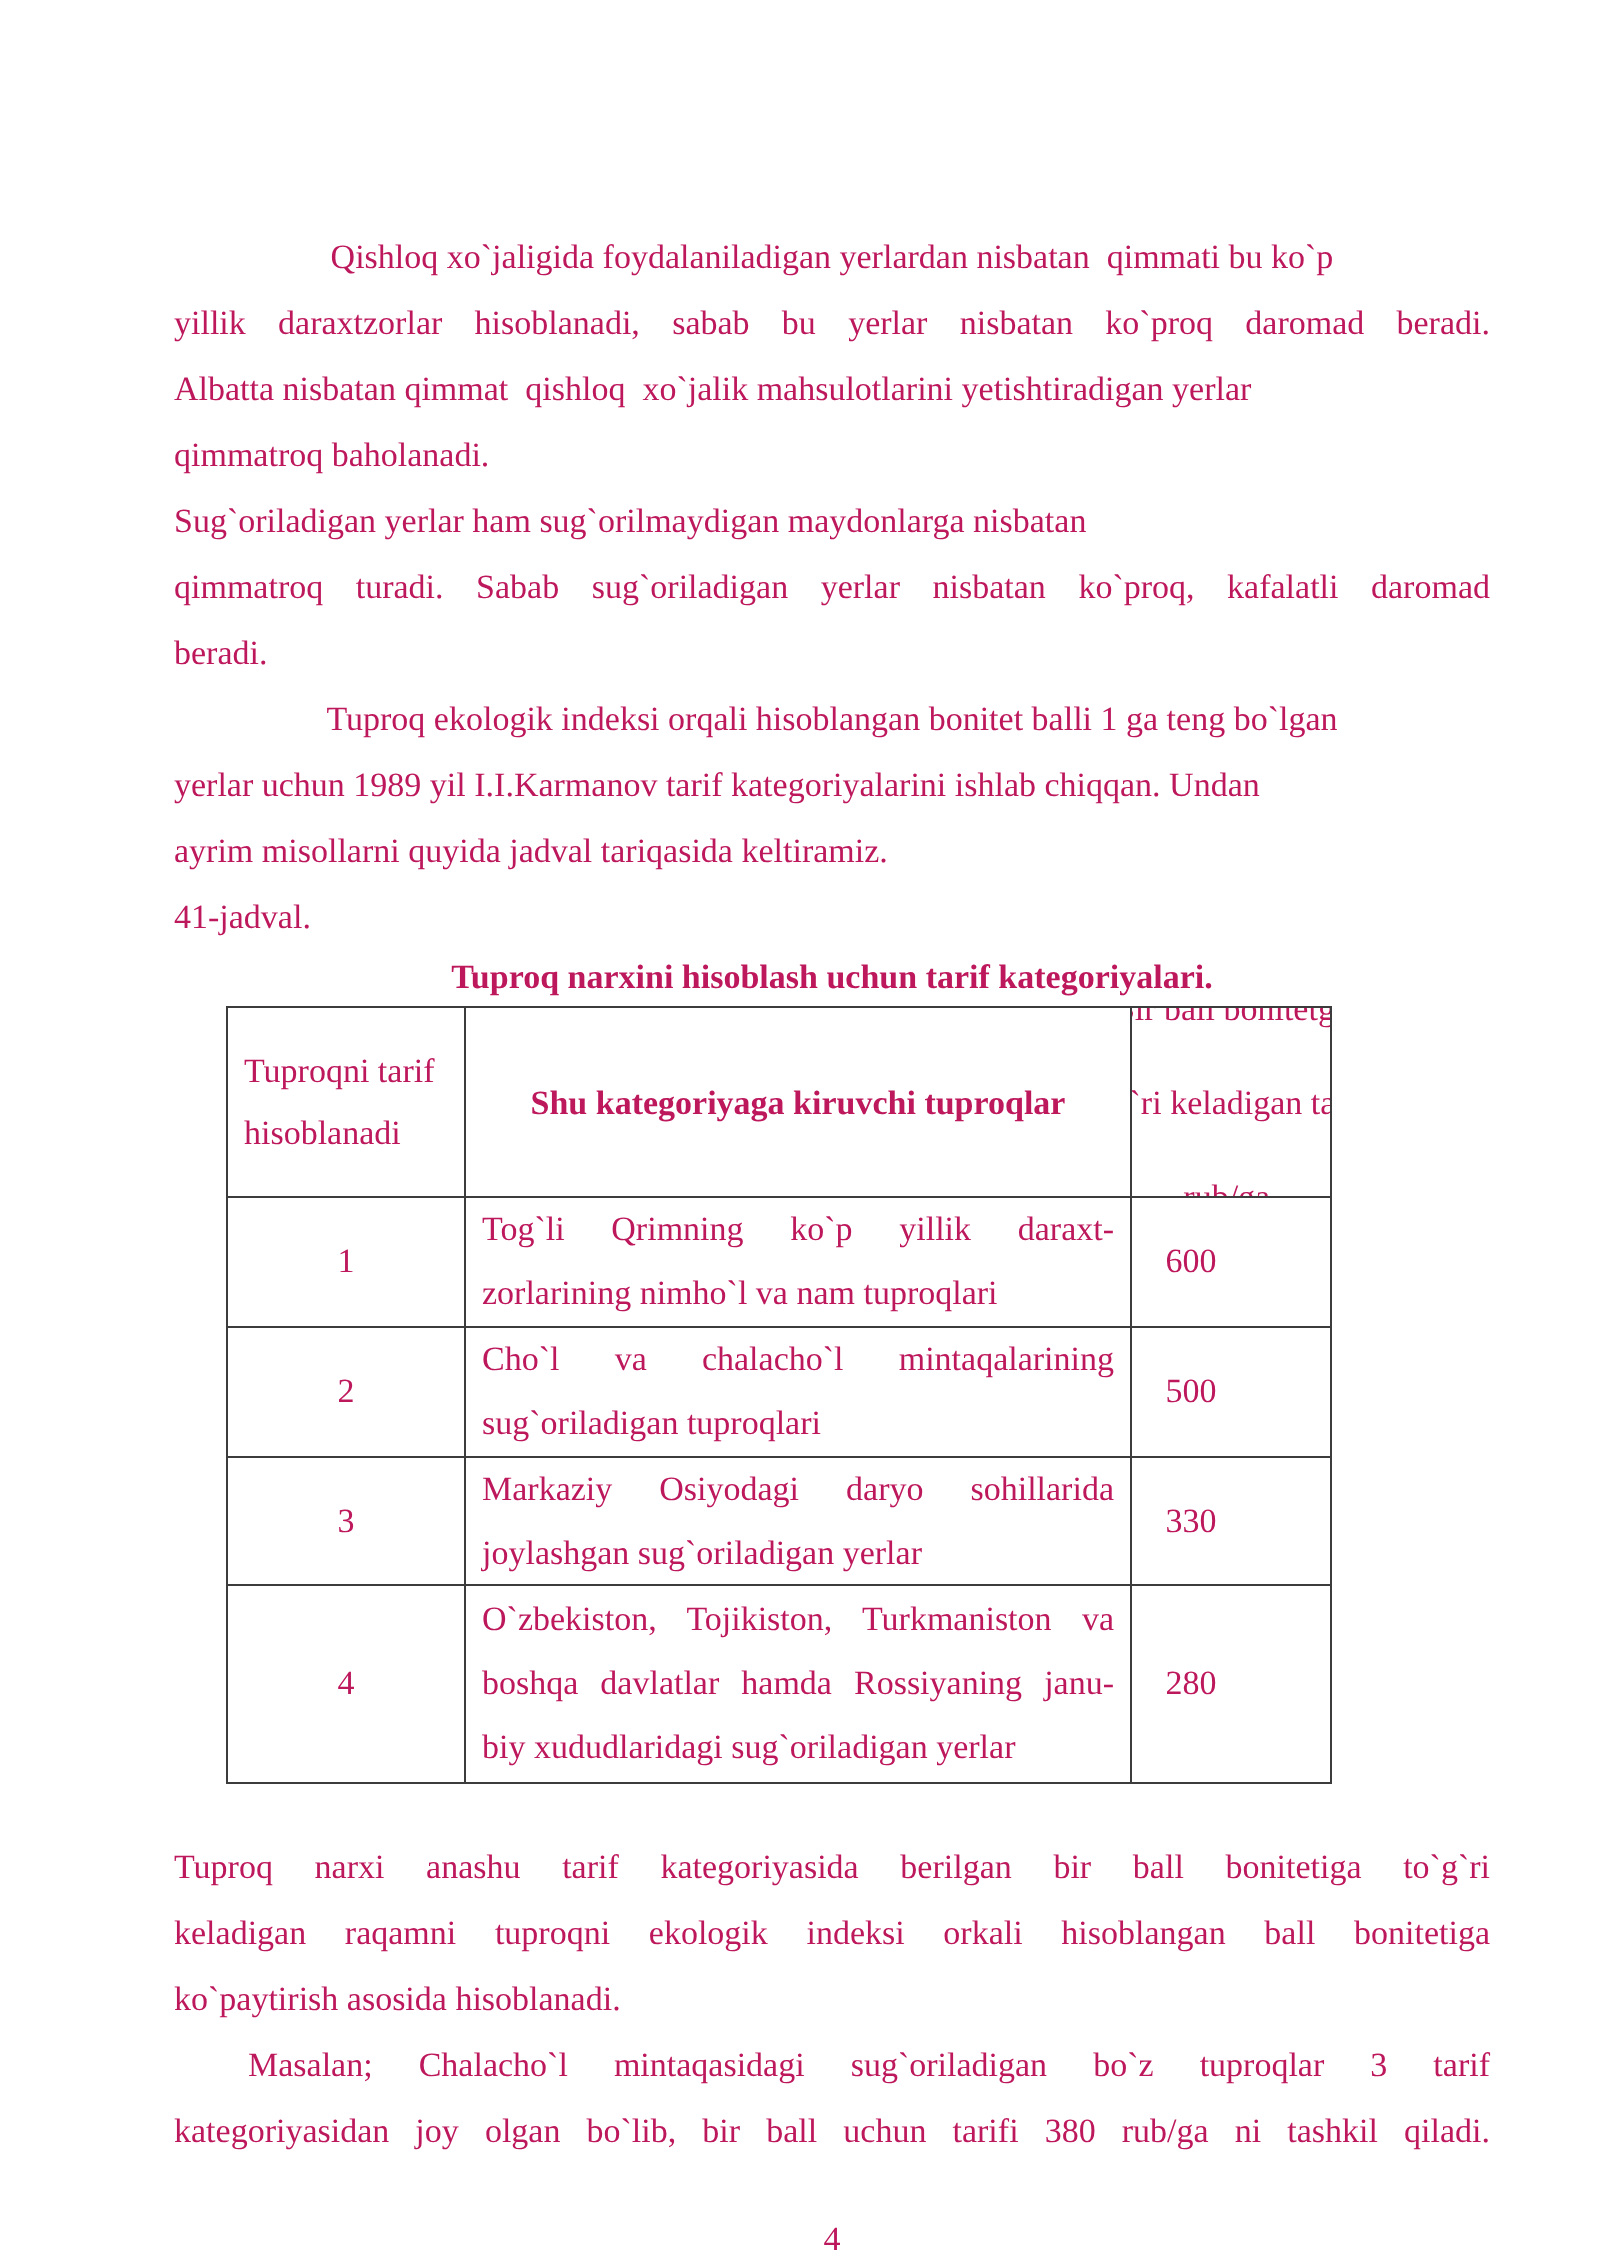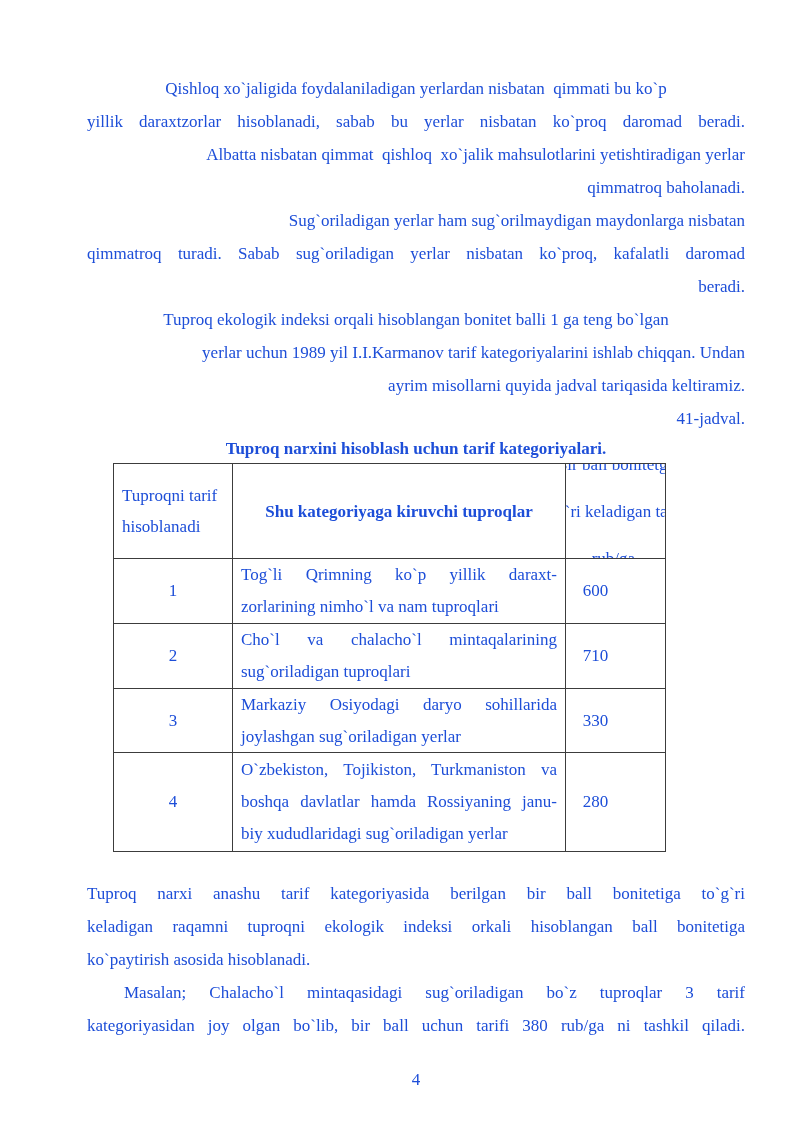--- a/index.html
+++ b/index.html
@@ -1,27 +1,27 @@
 <!DOCTYPE html>
 <html><head>
 <meta charset="utf-8">
 <style>
   html, body { margin: 0; padding: 0; background: #ffffff; }
   .page {
     width: 800px; height: 1131px;
-    background: #ffffff; color: #1d4ed8;
+    background: #ffffff; color: #be185d;
     font-family: "Liberation Serif", "DejaVu Serif", serif;
     font-size: 17px;
     box-sizing: border-box;
-    padding: 72px 55px 0 87px;
+    padding: 112px 55px 0 87px;
     overflow: hidden;
   }
   .line { line-height: 33px; white-space: pre-wrap; }
   .al-c { text-align: center; }
-  .al-r { text-align: right; }
+  .al-r { }
   .jst  { text-align: justify; text-align-last: justify; white-space: normal; }
   .indent1 { text-indent: 37px; }
 
   .tbl-title { line-height: 28px; font-weight: bold; text-align: center; white-space: pre-wrap; }
 
   .doc-table {
     margin-left: 26px; width: 553px;
     border: 1px solid #3c3c3c;
     box-sizing: border-box;
   }
@@ -111,21 +111,21 @@
 
     <div class="t-row row-2">
       <div class="t-cell c1">
         <div>2</div>
       </div>
       <div class="t-cell c2">
         <div class="cell-line cell-jst">Cho`l va chalacho`l mintaqalarining</div>
         <div class="cell-line">sug`oriladigan tuproqlari</div>
       </div>
       <div class="t-cell c3">
-        <div>710</div>
+        <div>500</div>
       </div>
     </div>
 
     <div class="t-row row-3">
       <div class="t-cell c1">
         <div>3</div>
       </div>
       <div class="t-cell c2">
         <div class="cell-line cell-jst">Markaziy Osiyodagi daryo sohillarida</div>
         <div class="cell-line">joylashgan sug`oriladigan yerlar</div>

